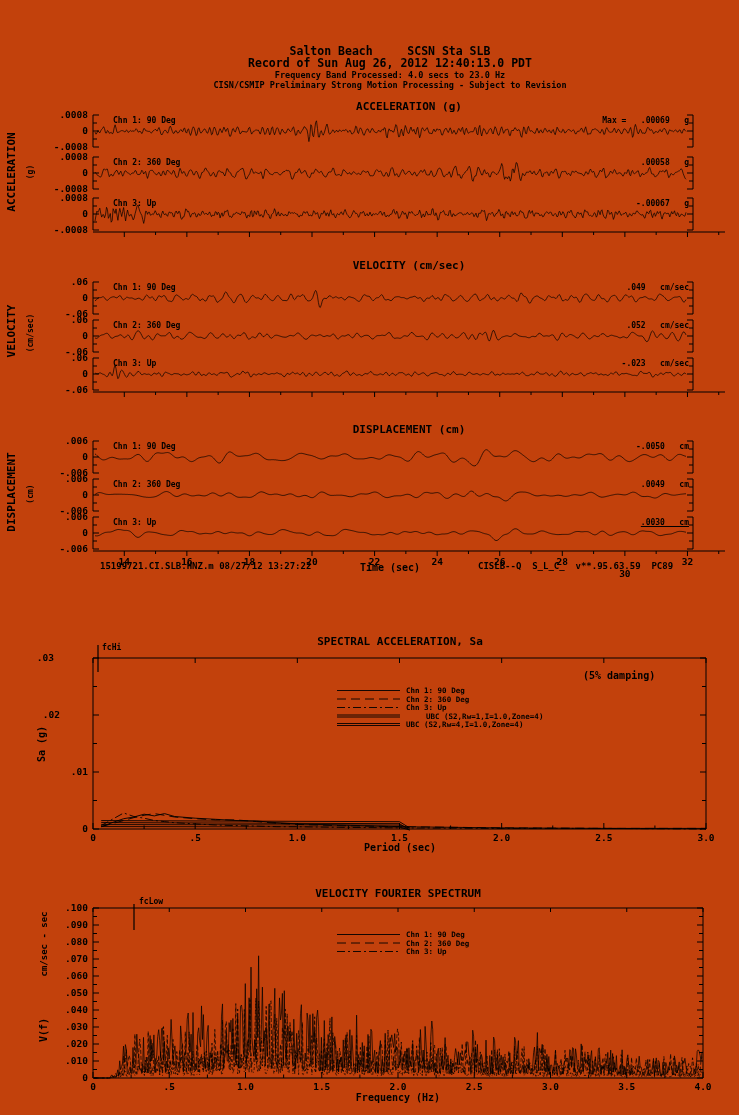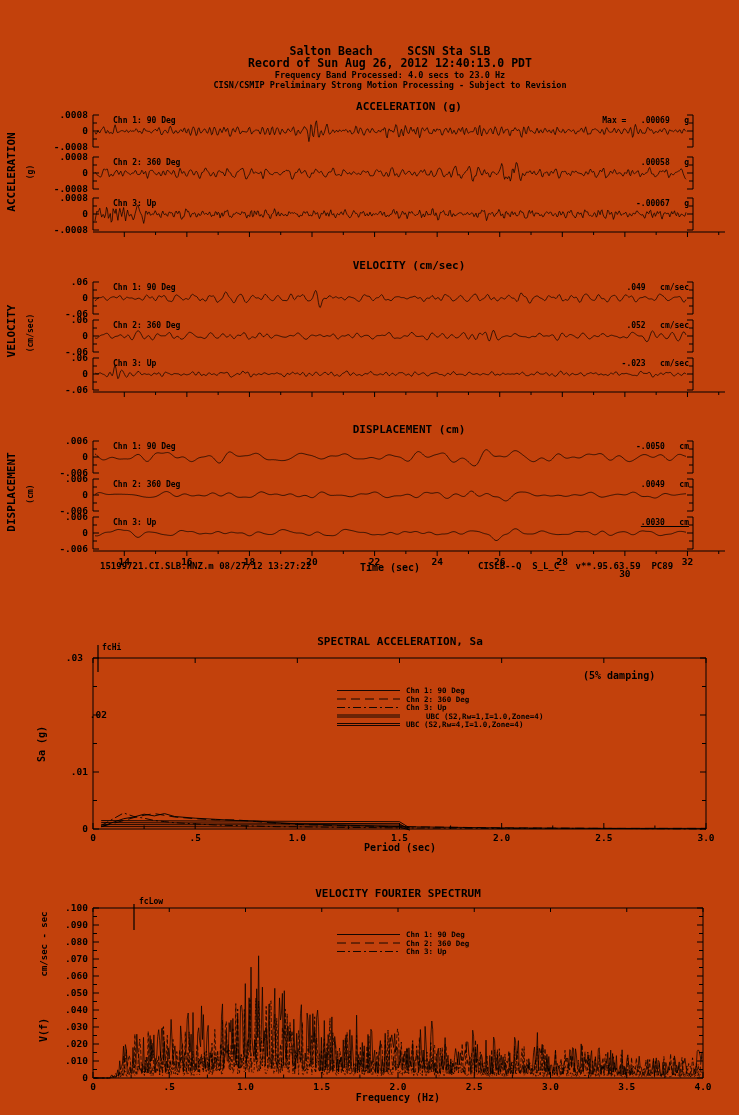--- a/index.html
+++ b/index.html
@@ -428,22 +428,22 @@
     <div class="t f95" style="left: 124.287px; top: 557px; transform: translateX(-50%);">14</div>
     <div class="t f95" style="left: 186.861px; top: 557px; transform: translateX(-50%);">16</div>
     <div class="t f95" style="left: 249.436px; top: 557px; transform: translateX(-50%);">18</div>
     <div class="t f95" style="left: 312.01px; top: 557px; transform: translateX(-50%);">20</div>
     <div class="t f95" style="left: 374.584px; top: 557px; transform: translateX(-50%);">22</div>
     <div class="t f95" style="left: 437.158px; top: 557px; transform: translateX(-50%);">24</div>
     <div class="t f95" style="left: 499.733px; top: 557px; transform: translateX(-50%);">26</div>
     <div class="t f95" style="left: 562.307px; top: 557px; transform: translateX(-50%);">28</div>
     <div class="t f95" style="left: 624.881px; top: 557px; transform: translateX(-50%); margin-top: 12px;">30</div>
     <div class="t f95" style="left: 687.455px; top: 557px; transform: translateX(-50%);">32</div>
-    <div class="t f95" style="top: 653px; right: 656px; margin-left: 40px;">.03</div>
-    <div class="t f95" style="top: 710px; right: 632px;">.02</div>
+    <div class="t f95" style="top: 653px; right: 685px; margin-left: 40px;">.03</div>
+    <div class="t f95" style="top: 710px; right: 679px;">.02</div>
     <div class="t f95" style="top: 767px; right: 651px;">.01</div>
     <div class="t f95" style="top: 824px; right: 651px;">0</div>
     <div class="t f95" style="left: 93px; top: 833px; transform: translateX(-50%);">0</div>
     <div class="t f95" style="left: 195.167px; top: 833px; transform: translateX(-50%);">.5</div>
     <div class="t f95" style="left: 297.333px; top: 833px; transform: translateX(-50%);">1.0</div>
     <div class="t f95" style="left: 399.5px; top: 833px; transform: translateX(-50%);">1.5</div>
     <div class="t f95" style="left: 501.667px; top: 833px; transform: translateX(-50%);">2.0</div>
     <div class="t f95" style="left: 603.833px; top: 833px; transform: translateX(-50%);">2.5</div>
     <div class="t f95" style="left: 706px; top: 833px; transform: translateX(-50%);">3.0</div>
     <div class="t f75" style="left: 406px; top: 687px;">Chn 1: 90 Deg</div>

